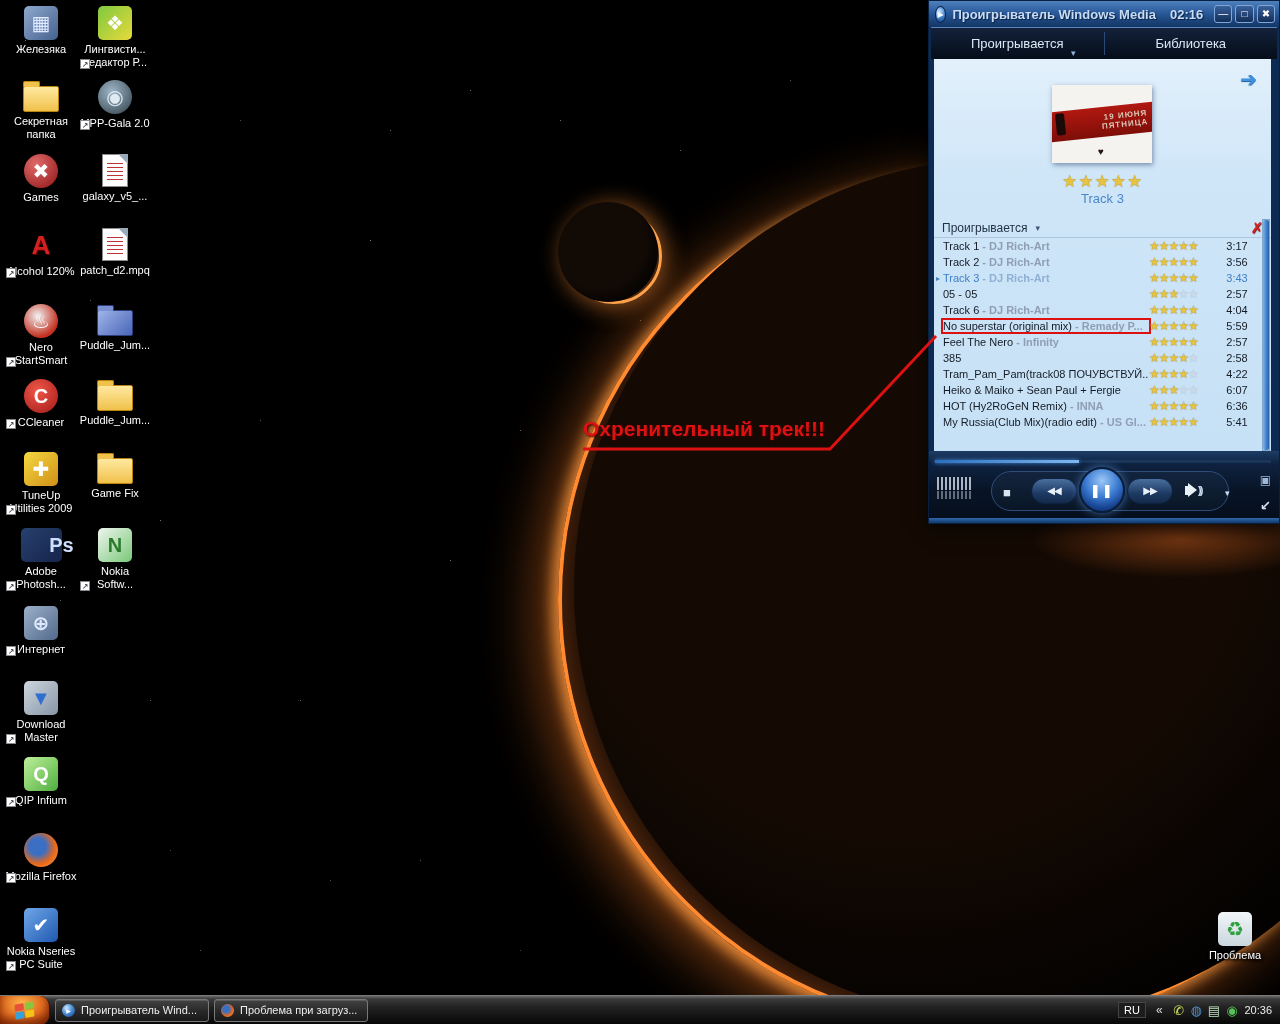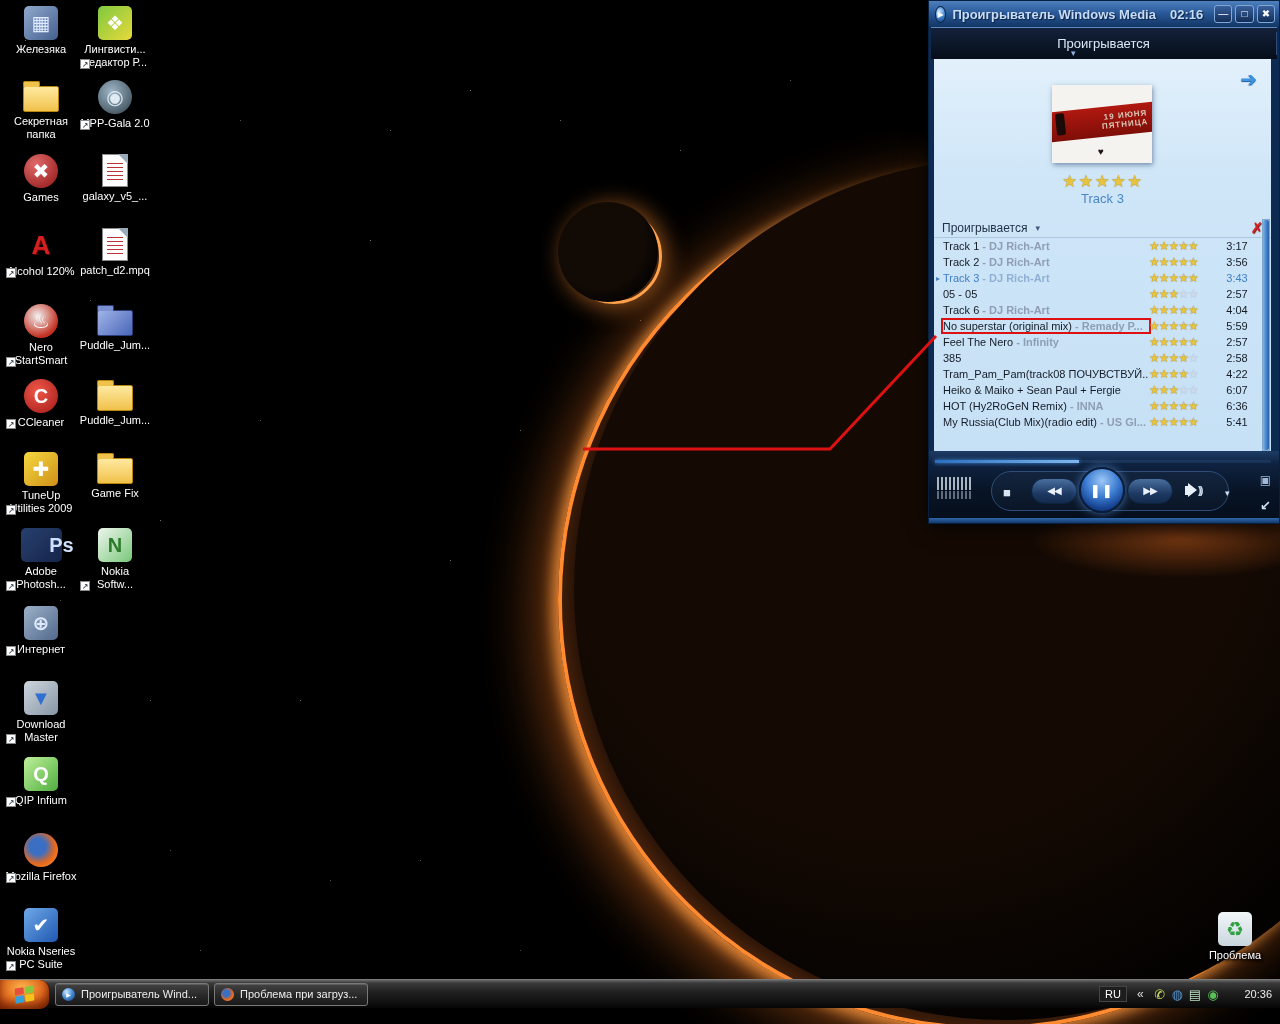--- a/index.html
+++ b/index.html
@@ -138,42 +138,42 @@
   .vol-caret{position:absolute;left:296px;top:37px;color:#cfe0f0;font-size:9px;cursor:pointer;}
   .skin-btn{position:absolute;right:8px;top:22px;color:#9fb8d8;font-size:12px;cursor:pointer;}
   .resize-btn{position:absolute;right:8px;bottom:10px;color:#cfe0f0;font-size:13px;font-weight:bold;cursor:pointer;}
 
   
   #anno-svg{position:absolute;left:0;top:0;pointer-events:none;z-index:9;}
   .anno-text{position:absolute;left:583px;top:417px;z-index:9;color:#dd1111;font-size:21px;font-weight:bold;
     text-shadow:1px 1px 2px #400;pointer-events:none;}
 
   
-  #taskbar{position:absolute;left:0;bottom:16px;width:1280px;height:29px;z-index:20;
+  #taskbar{position:absolute;left:0;bottom:0;width:1280px;height:29px;z-index:20;
     background:linear-gradient(180deg,#6a6a6a 0,#3a3a3a 3px,#222 40%,#101010 80%,#060606);
     border-top:1px solid #7a7a7a;display:flex;align-items:center;}
   .start-orb{width:50px;height:29px;border-radius:0 10px 10px 0;cursor:pointer;flex:0 0 auto;
     background:radial-gradient(ellipse at 45% 25%,#ffb24a,#e06a1e 55%,#9c3608 90%);
     border-right:1px solid #401404;display:flex;align-items:center;justify-content:center;box-shadow:inset 0 -6px 10px rgba(90,20,0,.6);}
   .flag{display:grid;grid-template-columns:9px 9px;grid-template-rows:7px 7px;gap:1px;transform:rotate(-4deg) skewY(-6deg);}
   .flag i{border-radius:1px;}
   .flag i:nth-child(1){background:#e8503c;}.flag i:nth-child(2){background:#8cc63e;}
   .flag i:nth-child(3){background:#36a0da;}.flag i:nth-child(4){background:#f5c318;}
   .taskbtn{width:154px;height:23px;margin-left:5px;border:1px solid #787878;border-radius:3px;cursor:pointer;
     background:linear-gradient(180deg,#424242,#262626 60%,#1a1a1a);display:flex;align-items:center;padding:0 6px;
     color:#ececec;font-size:11px;white-space:nowrap;overflow:hidden;box-shadow:inset 0 1px 0 rgba(255,255,255,.15);}
   .tb-ico{width:13px;height:13px;border-radius:50%;margin-right:6px;flex:0 0 auto;font-size:6px;color:#fff;
     display:flex;align-items:center;justify-content:center;}
   .tb-ico.wmp{background:radial-gradient(circle at 35% 30%,#cfe6ff,#4a90d8 45%,#123a80);}
   .tb-ico.firefox{background:radial-gradient(circle at 40% 40%,#3a6fc4 28%,#e8681c 60%,#f9a23c);}
   .tray{margin-left:auto;display:flex;align-items:center;height:100%;padding-right:8px;}
   .lang{color:#fff;font-size:11px;background:#1d1d1d;border:1px solid #444;padding:1px 5px;margin-right:10px;cursor:pointer;}
   .chevron{color:#ddd;font-size:12px;margin-right:8px;cursor:pointer;}
   .tray-ico{font-size:13px;margin:0 3px;cursor:pointer;line-height:1;}
-  .clock{color:#ececec;font-size:11px;margin-left:23px;cursor:pointer;}
+  .clock{color:#ececec;font-size:11px;margin-left:4px;cursor:pointer;}
 </style>
 </head>
 <body>
 
 <div id="screen">
   <div class="starfield"></div>
   <div class="planet-ring"></div>
   <div class="planet-body"></div>
   <div class="rim-glow"></div>
   <div class="crescent-ring"></div>
@@ -328,20 +328,21 @@
       <div class="wmp-orb">▶</div>
       <div class="title-text">Проигрыватель Windows Media</div>
       <div class="title-elapsed">02:16</div>
       <div class="winbtn">—</div>
       <div class="winbtn">□</div>
       <div class="winbtn">✖</div>
     </div>
     <div class="tabbar">
       <div class="tab">Проигрывается</div>
       <div class="tab-divider"></div>
+      <div class="tab">Библиотека</div>
       <div class="tab-caret">▾</div>
     </div>
 
     <div class="inner">
       <div class="fwd-arrow">➔</div>
       <div class="album">
         <div class="album-band">
           <div>19 ИЮНЯ</div>
           <div>ПЯТНИЦА</div>
           <div class="album-fig"></div>
@@ -455,20 +456,21 @@
       </div>
       <div class="vol-caret">▾</div>
       <div class="skin-btn">▣</div>
       <div class="resize-btn">↙</div>
     </div>
   </div>
 
   <svg id="anno-svg" width="1280" height="1024">
     <polyline points="583,449 830,449 936,336" fill="none" stroke="#dd1111" stroke-width="3"></polyline>
   </svg>
+  <div class="anno-text">Охренительный трек!!!</div>
 
   <div id="taskbar">
     <div class="start-orb">
       <div class="flag">
           <i></i>
           <i></i>
           <i></i>
           <i></i>
         </div>
     </div>

